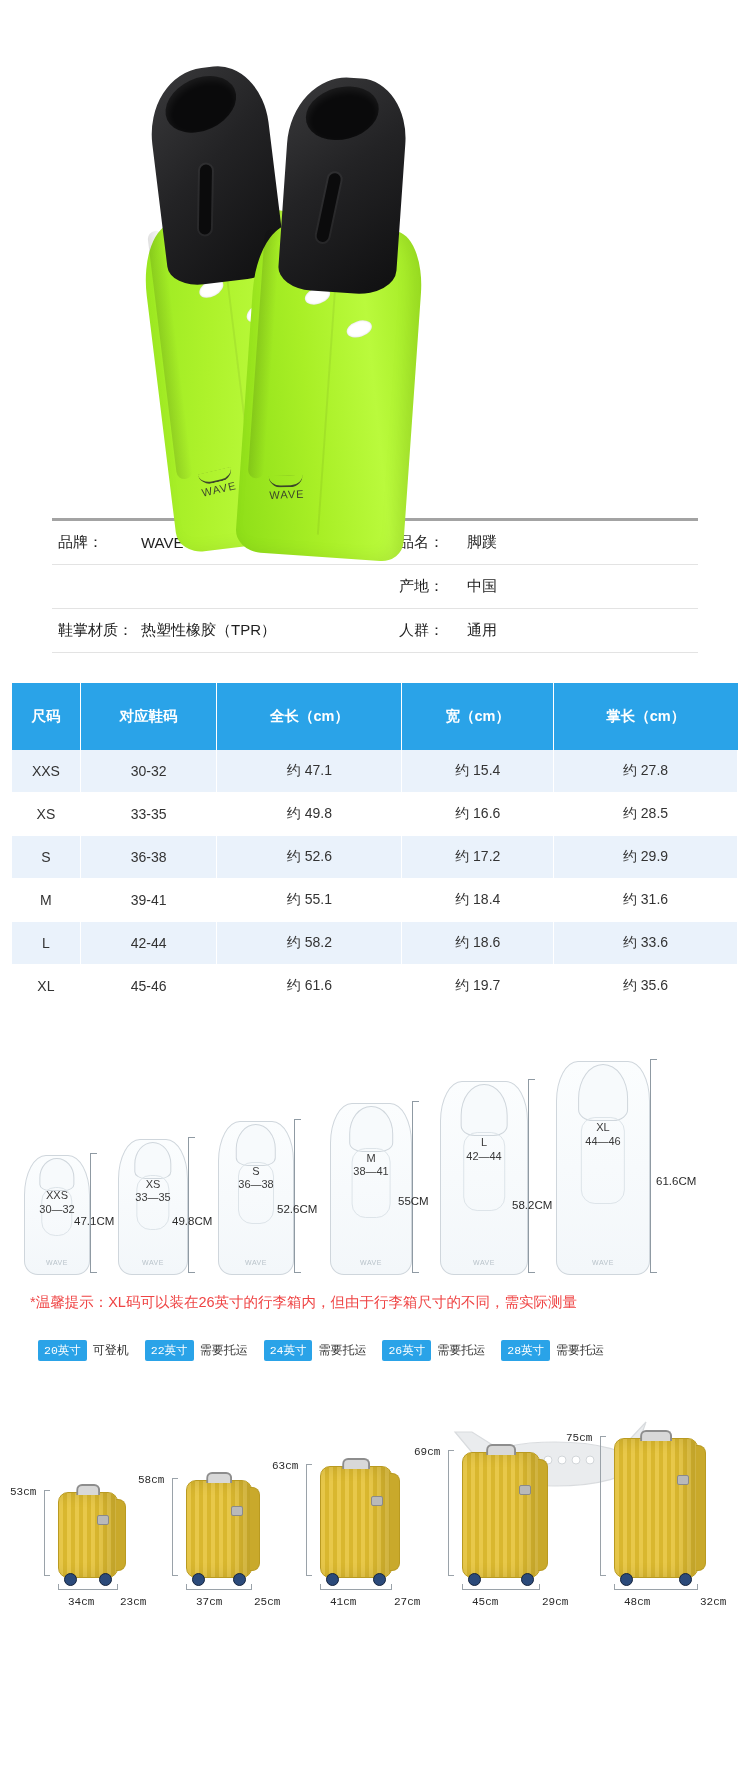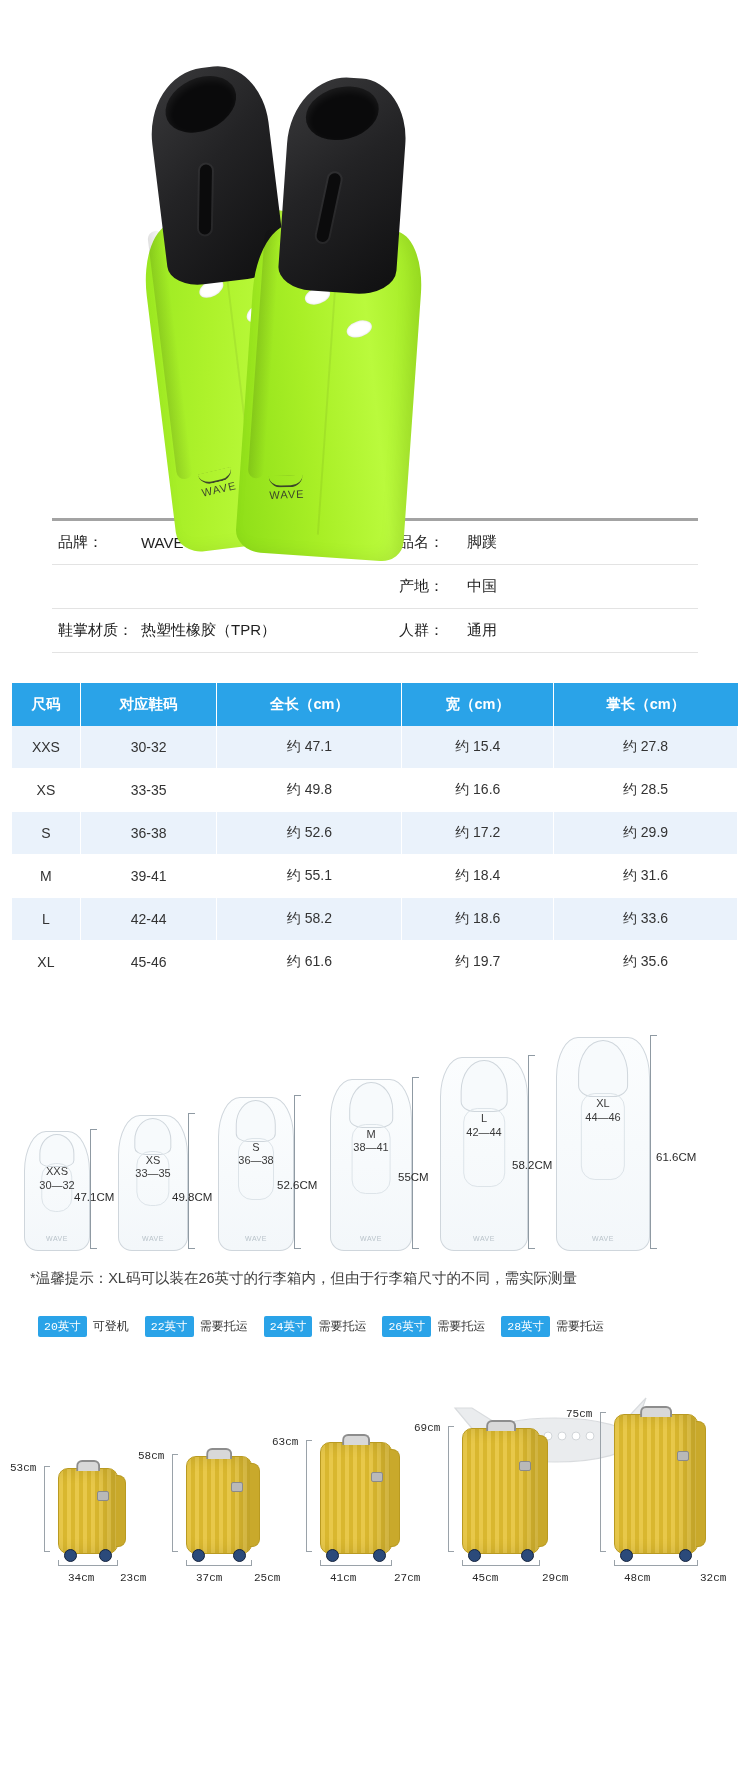--- a/index.html
+++ b/index.html
@@ -152,21 +152,21 @@
     margin: 30px 12px 0 12px;
     width: 726px;
     border-collapse: collapse;
     font-size: 14px;
     text-align: center;
   }
   .sizes th {
     background: #2aa3e8;
     color: #fff;
     font-weight: bold;
-    padding: 12px 0;
+    padding: 24px 0;
     border-right: 1px solid #ffffff;
     font-size: 14.5px;
   }
   .sizes th:last-child { border-right: none; }
   .sizes td {
     padding: 12px 0;
     border-right: 1px solid #ffffff;
     border-bottom: 1px solid #ffffff;
     color: #333;
   }
@@ -244,21 +244,21 @@
     position: absolute;
     font-size: 11.5px;
     color: #2b2b2b;
     white-space: nowrap;
   }
 
   
   .tip {
     margin: 6px 0 0 30px;
     font-size: 14.5px;
-    color: #404040;
+    color: #ef4444;
   }
 
   
   .luggage {
     position: relative;
     width: 658px;
     height: 270px;
     margin-top: 28px;
     font-family: Liberation Mono, monospace;
   }
@@ -558,21 +558,21 @@
         <div class="pocket"></div>
         <div class="inner"></div>
         <div class="label">
           <span>L</span><br>
           <span>42—44</span>
         </div>
         <div class="logo">WAVE</div>
       </div>
     </div>
     <div class="dimline" style="left:528px; bottom:14px; height:192px;"></div>
-    <div class="dimtext" style="left:512px; bottom:92px;margin-top:40px;">58.2CM</div>
+    <div class="dimtext" style="left:512px; bottom:76px;margin-top:40px;">58.2CM</div>
 
     <div class="sil" style="left:556px; width:92px; height:212px;">
       <div class="body">
         <div class="pocket"></div>
         <div class="inner"></div>
         <div class="label">
           <span>XL</span><br>
           <span>44—46</span>
         </div>
         <div class="logo">WAVE</div>

